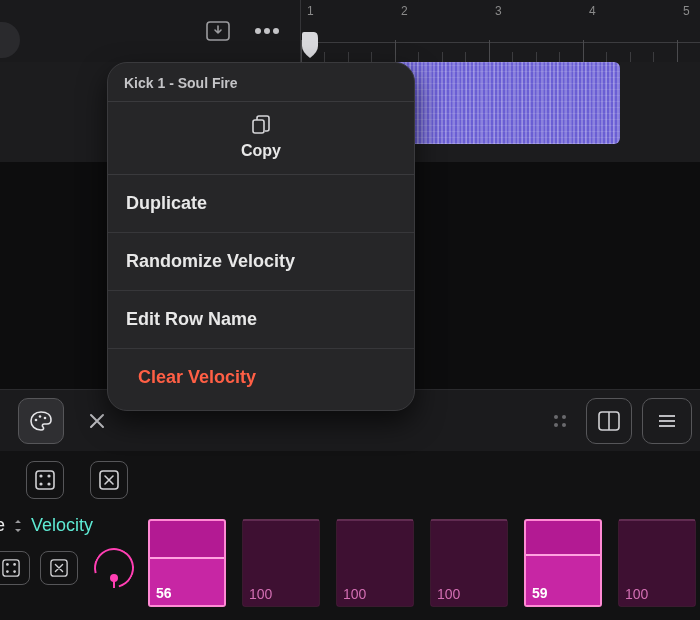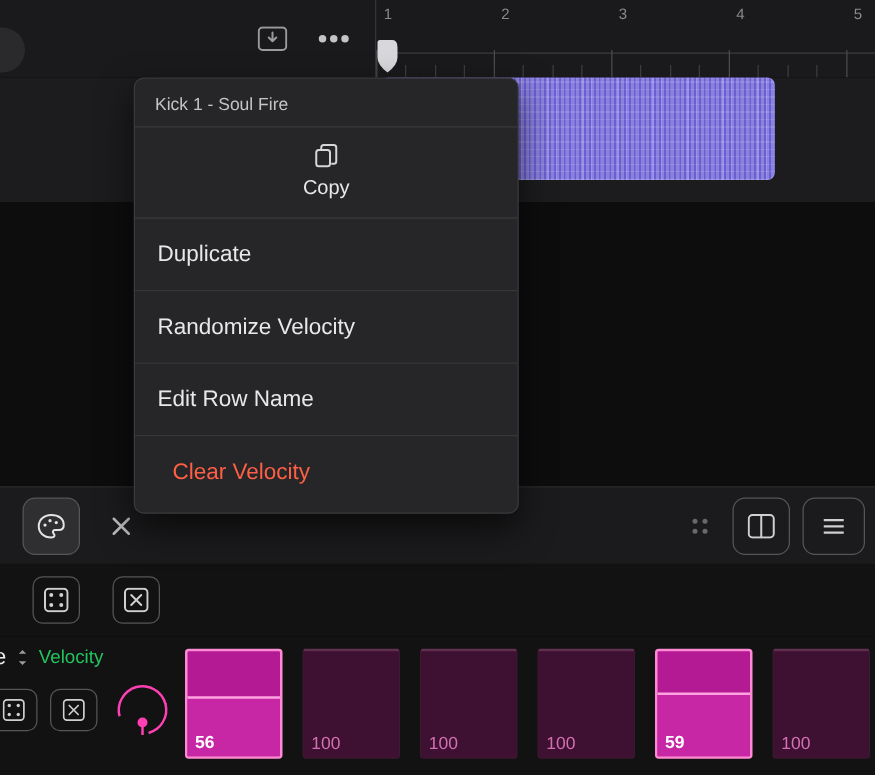--- a/index.html
+++ b/index.html
@@ -14,21 +14,21 @@
   .region{position:absolute;top:0;left:305px;width:315px;height:82px;border-radius:6px;background:#6a5ed4;overflow:hidden;box-shadow:inset 0 0 0 1px rgba(255,255,255,.12);}
   .region::before{content:"";position:absolute;inset:0;background-image:
     repeating-linear-gradient(90deg,rgba(255,255,255,.15) 0 1px,transparent 1px 7px),
     repeating-linear-gradient(0deg,rgba(255,255,255,.12) 0 1px,transparent 1px 6px),
     repeating-linear-gradient(90deg,rgba(255,255,255,.25) 0 2px,transparent 2px 4px);
     opacity:.9;}
   .region-label{position:absolute;top:4px;left:8px;font-size:12px;font-weight:600;color:#fff;opacity:.7;}
   .dark-band{position:absolute;top:162px;left:0;right:0;bottom:231px;background:#0d0d0e;}
   .pill{position:absolute;left:-40px;top:-40px;width:60px;height:36px;border-radius:18px;background:#2a2a2d;}
   
-  .ctx{position:absolute;left:107px;top:62px;width:306px;border-radius:8px;background:#262628;border:1px solid #3a3a3d;box-shadow:0 12px 28px rgba(0,0,0,.6);overflow:hidden;z-index:50;}
+  .ctx{position:absolute;left:107px;top:62px;width:306px;border-radius:20px;background:#262628;border:1px solid #3a3a3d;box-shadow:0 12px 28px rgba(0,0,0,.6);overflow:hidden;z-index:50;font-weight:bold;}
   .ctx-title{padding:12px 16px 10px;font-size:14px;color:#c4c4c7;border-bottom:1px solid #3a3a3d;}
   .ctx-twin{display:flex;border-bottom:1px solid #3a3a3d;}
   .ctx-twin>div{flex:1;display:flex;flex-direction:column;align-items:center;justify-content:center;gap:6px;padding:12px 0 14px;cursor:pointer;}
   .ctx-twin>div+div{border-left:1px solid #3a3a3d;}
   .ctx-twin span{font-size:16px;}
   .ctx-item{padding:18px 18px;font-size:18px;color:#e8e8e8;border-bottom:1px solid #37373a;cursor:pointer;}
   .ctx-item:last-child{border-bottom:none;padding-bottom:22px;}
   .danger{color:#ff5f45;padding-left:30px;}
   
   .midbar{position:absolute;left:0;right:0;top:389px;height:62px;background:#1b1b1d;border-top:1px solid #2b2b2e;border-bottom:1px solid #2b2b2e;display:flex;align-items:center;}
@@ -39,21 +39,21 @@
   .vel-btn{height:44px;border:1.5px solid #565659;border-radius:10px;display:flex;align-items:center;gap:10px;padding:0 14px;margin-right:8px;cursor:pointer;font-size:16px;}
   
   .toolrow{position:absolute;left:0;right:0;top:451px;height:58px;display:flex;align-items:center;background:#121213;}
   .tool-sq{width:36px;height:36px;border:1.5px solid #565659;border-radius:8px;display:flex;align-items:center;justify-content:center;margin-left:26px;cursor:pointer;}
   
   .bottom{position:absolute;left:0;right:0;top:509px;bottom:0;background:#121213;display:flex;justify-content:flex-end;}
   .bot-left{width:218px;display:flex;flex-direction:column;padding:6px 10px 0 0;box-sizing:border-box;}
   .bot-row1{display:flex;align-items:center;gap:8px;padding-left:2px;}
   .fire-label{font-size:18px;color:#eaeaea;}
   .chev{font-size:12px;color:#9a9a9d;}
-  .vel-lab{font-size:15px;color:#22c55e;}
+  .vel-lab{font-size:18px;color:#5eead4;}
   .bot-row2{display:flex;align-items:center;gap:10px;margin-top:12px;padding-left:20px;}
   .mini-sq{width:36px;height:32px;border:1.5px solid #565659;border-radius:8px;display:flex;align-items:center;justify-content:center;cursor:pointer;}
   .radial{width:40px;height:40px;position:relative;margin-left:6px;}
   .radial-ring{width:36px;height:36px;border:2px solid #ff3fb3;border-radius:50%;border-bottom-color:transparent;transform:rotate(30deg);} 
   .radial-dot{position:absolute;left:50%;bottom:6px;transform:translateX(-50%);width:8px;height:8px;border-radius:50%;background:#ff3fb3;}
   .radial-stem{position:absolute;left:50%;bottom:0;transform:translateX(-50%);width:2px;height:10px;background:#ff3fb3;}
   .cells{flex:1;display:flex;gap:16px;padding:10px 4px 2px 4px;box-sizing:border-box;}
   .cell{position:relative;flex:0 0 78px;height:88px;background:#2a0f22;border:1px solid #3c1a30;border-radius:3px;box-sizing:border-box;}
   .cell.active{border:2px solid #ff8ad4;background:#b31a93;}
   .cell-fill{position:absolute;left:0;right:0;bottom:0;background:#b31a93;}

